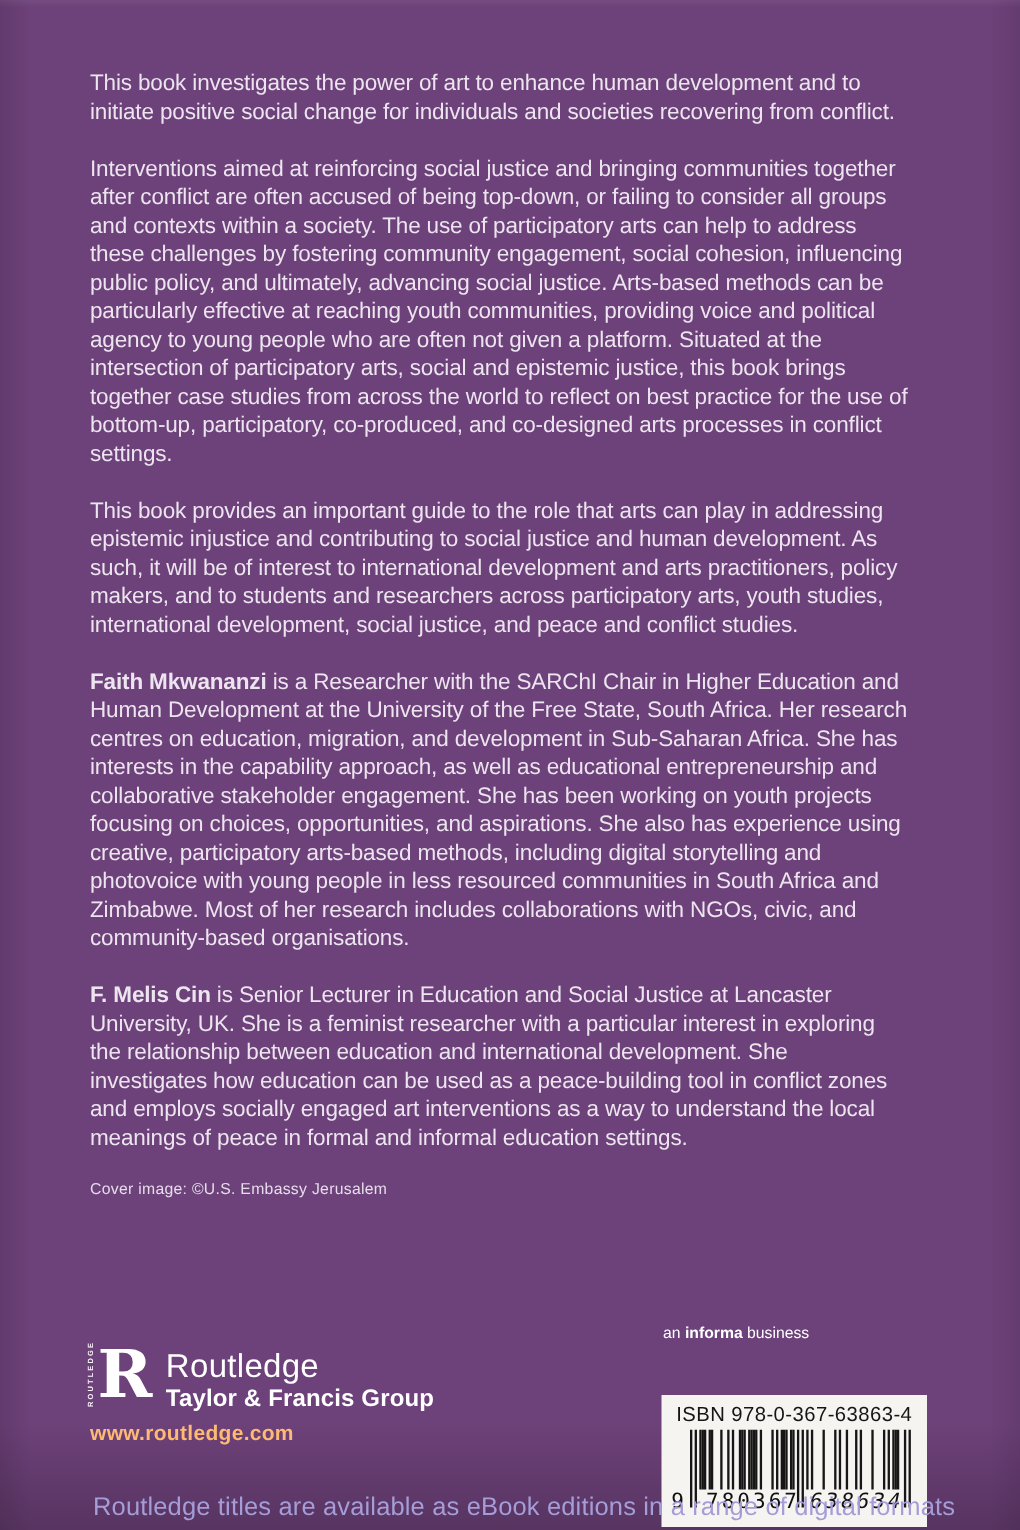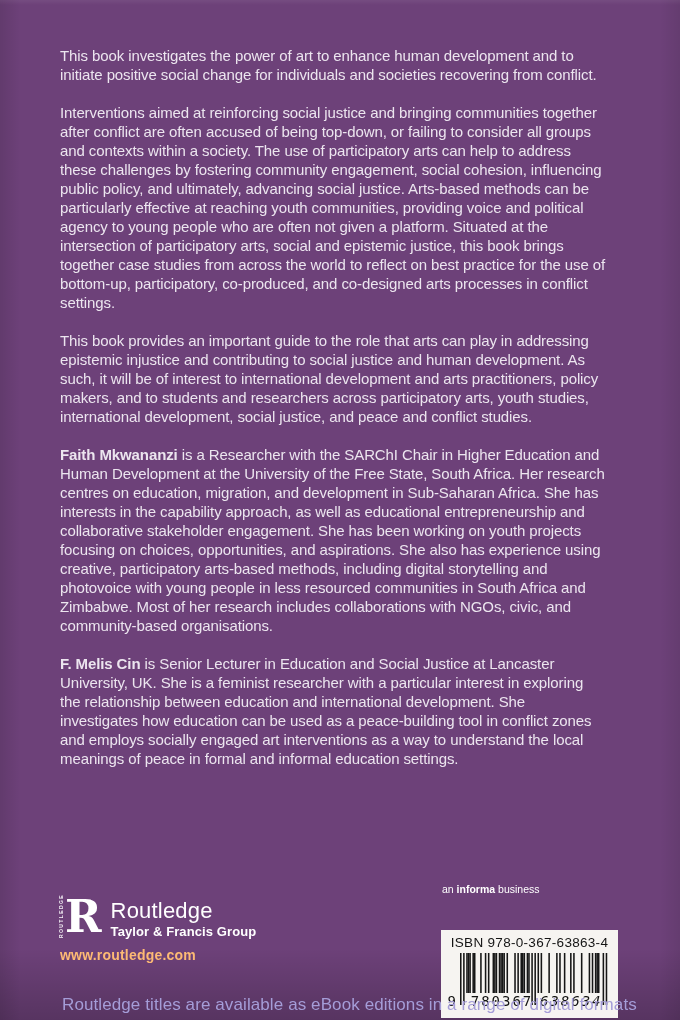--- a/index.html
+++ b/index.html
@@ -38,21 +38,21 @@
     writing-mode:vertical-rl; transform:rotate(180deg);
     font-size:5px; font-weight:bold; letter-spacing:1.4px; line-height:7px;
     color:#ffffff; opacity:0.95; padding:2px 0;
   }
   .logo-r {
     font-family:"DejaVu Serif", serif; font-weight:bold;
     font-size:44px; line-height:46px; color:#ffffff;
   }
   .logo-text { padding-top:6px; }
   .logo-name  { font-size:22px; line-height:22px; letter-spacing:0.2px; }
-  .logo-group { font-size:13px; font-weight:bold; margin-top:2px; letter-spacing:0.1px; }
+  .logo-group { font-size:16px; font-weight:bold; margin-top:2px; letter-spacing:0.1px; }
 
   .website {
     position:absolute; left:60px; top:947px;
     font-size:14px; font-weight:bold; letter-spacing:0.2px; color:#fdba74;
   }
 
   .informa { position:absolute; left:442px; top:883px; font-size:10.5px; color:#ffffff; }
   .informa b { font-weight:bold; }
 
   
@@ -88,20 +88,21 @@
 
   <main class="text-col">
     <p>This book investigates the power of art to enhance human development and to initiate positive social change for individuals and societies recovering from conflict.</p>
     <p>Interventions aimed at reinforcing social justice and bringing communities together after conflict are often accused of being top-down, or failing to consider all groups and contexts within a society. The use of participatory arts can help to address these challenges by fostering community engagement, social cohesion, influencing public policy, and ultimately, advancing social justice. Arts-based methods can be particularly effective at reaching youth communities, providing voice and political agency to young people who are often not given a platform. Situated at the intersection of participatory arts, social and epistemic justice, this book brings together case studies from across the world to reflect on best practice for the use of bottom-up, participatory, co-produced, and co-designed arts processes in conflict settings.</p>
     <p>This book provides an important guide to the role that arts can play in addressing epistemic injustice and contributing to social justice and human development. As such, it will be of interest to international development and arts practitioners, policy makers, and to students and researchers across participatory arts, youth studies, international development, social justice, and peace and conflict studies.</p>
 
     <p><b>Faith Mkwananzi</b><span> is a Researcher with the SARChI Chair in Higher Education and Human Development at the University of the Free State, South Africa. Her research centres on education, migration, and development in Sub-Saharan Africa. She has interests in the capability approach, as well as educational entrepreneurship and collaborative stakeholder engagement. She has been working on youth projects focusing on choices, opportunities, and aspirations. She also has experience using creative, participatory arts-based methods, including digital storytelling and photovoice with young people in less resourced communities in South Africa and Zimbabwe. Most of her research includes collaborations with NGOs, civic, and community-based organisations.</span></p>
 
     <p><b>F. Melis Cin</b><span> is Senior Lecturer in Education and Social Justice at Lancaster University, UK. She is a feminist researcher with a particular interest in exploring the relationship between education and international development. She investigates how education can be used as a peace-building tool in conflict zones and employs socially engaged art interventions as a way to understand the local meanings of peace in formal and informal education settings.</span></p>
 
+    <p class="credit">Cover image: ©U.S. Embassy Jerusalem</p>
   </main>
 
   <div class="logo">
     <div class="logo-mark">
       <span class="logo-vert">ROUTLEDGE</span>
       <span class="logo-r">R</span>
     </div>
     <div class="logo-text">
       <div class="logo-name">Routledge</div>
       <div class="logo-group">Taylor &amp; Francis Group</div>

